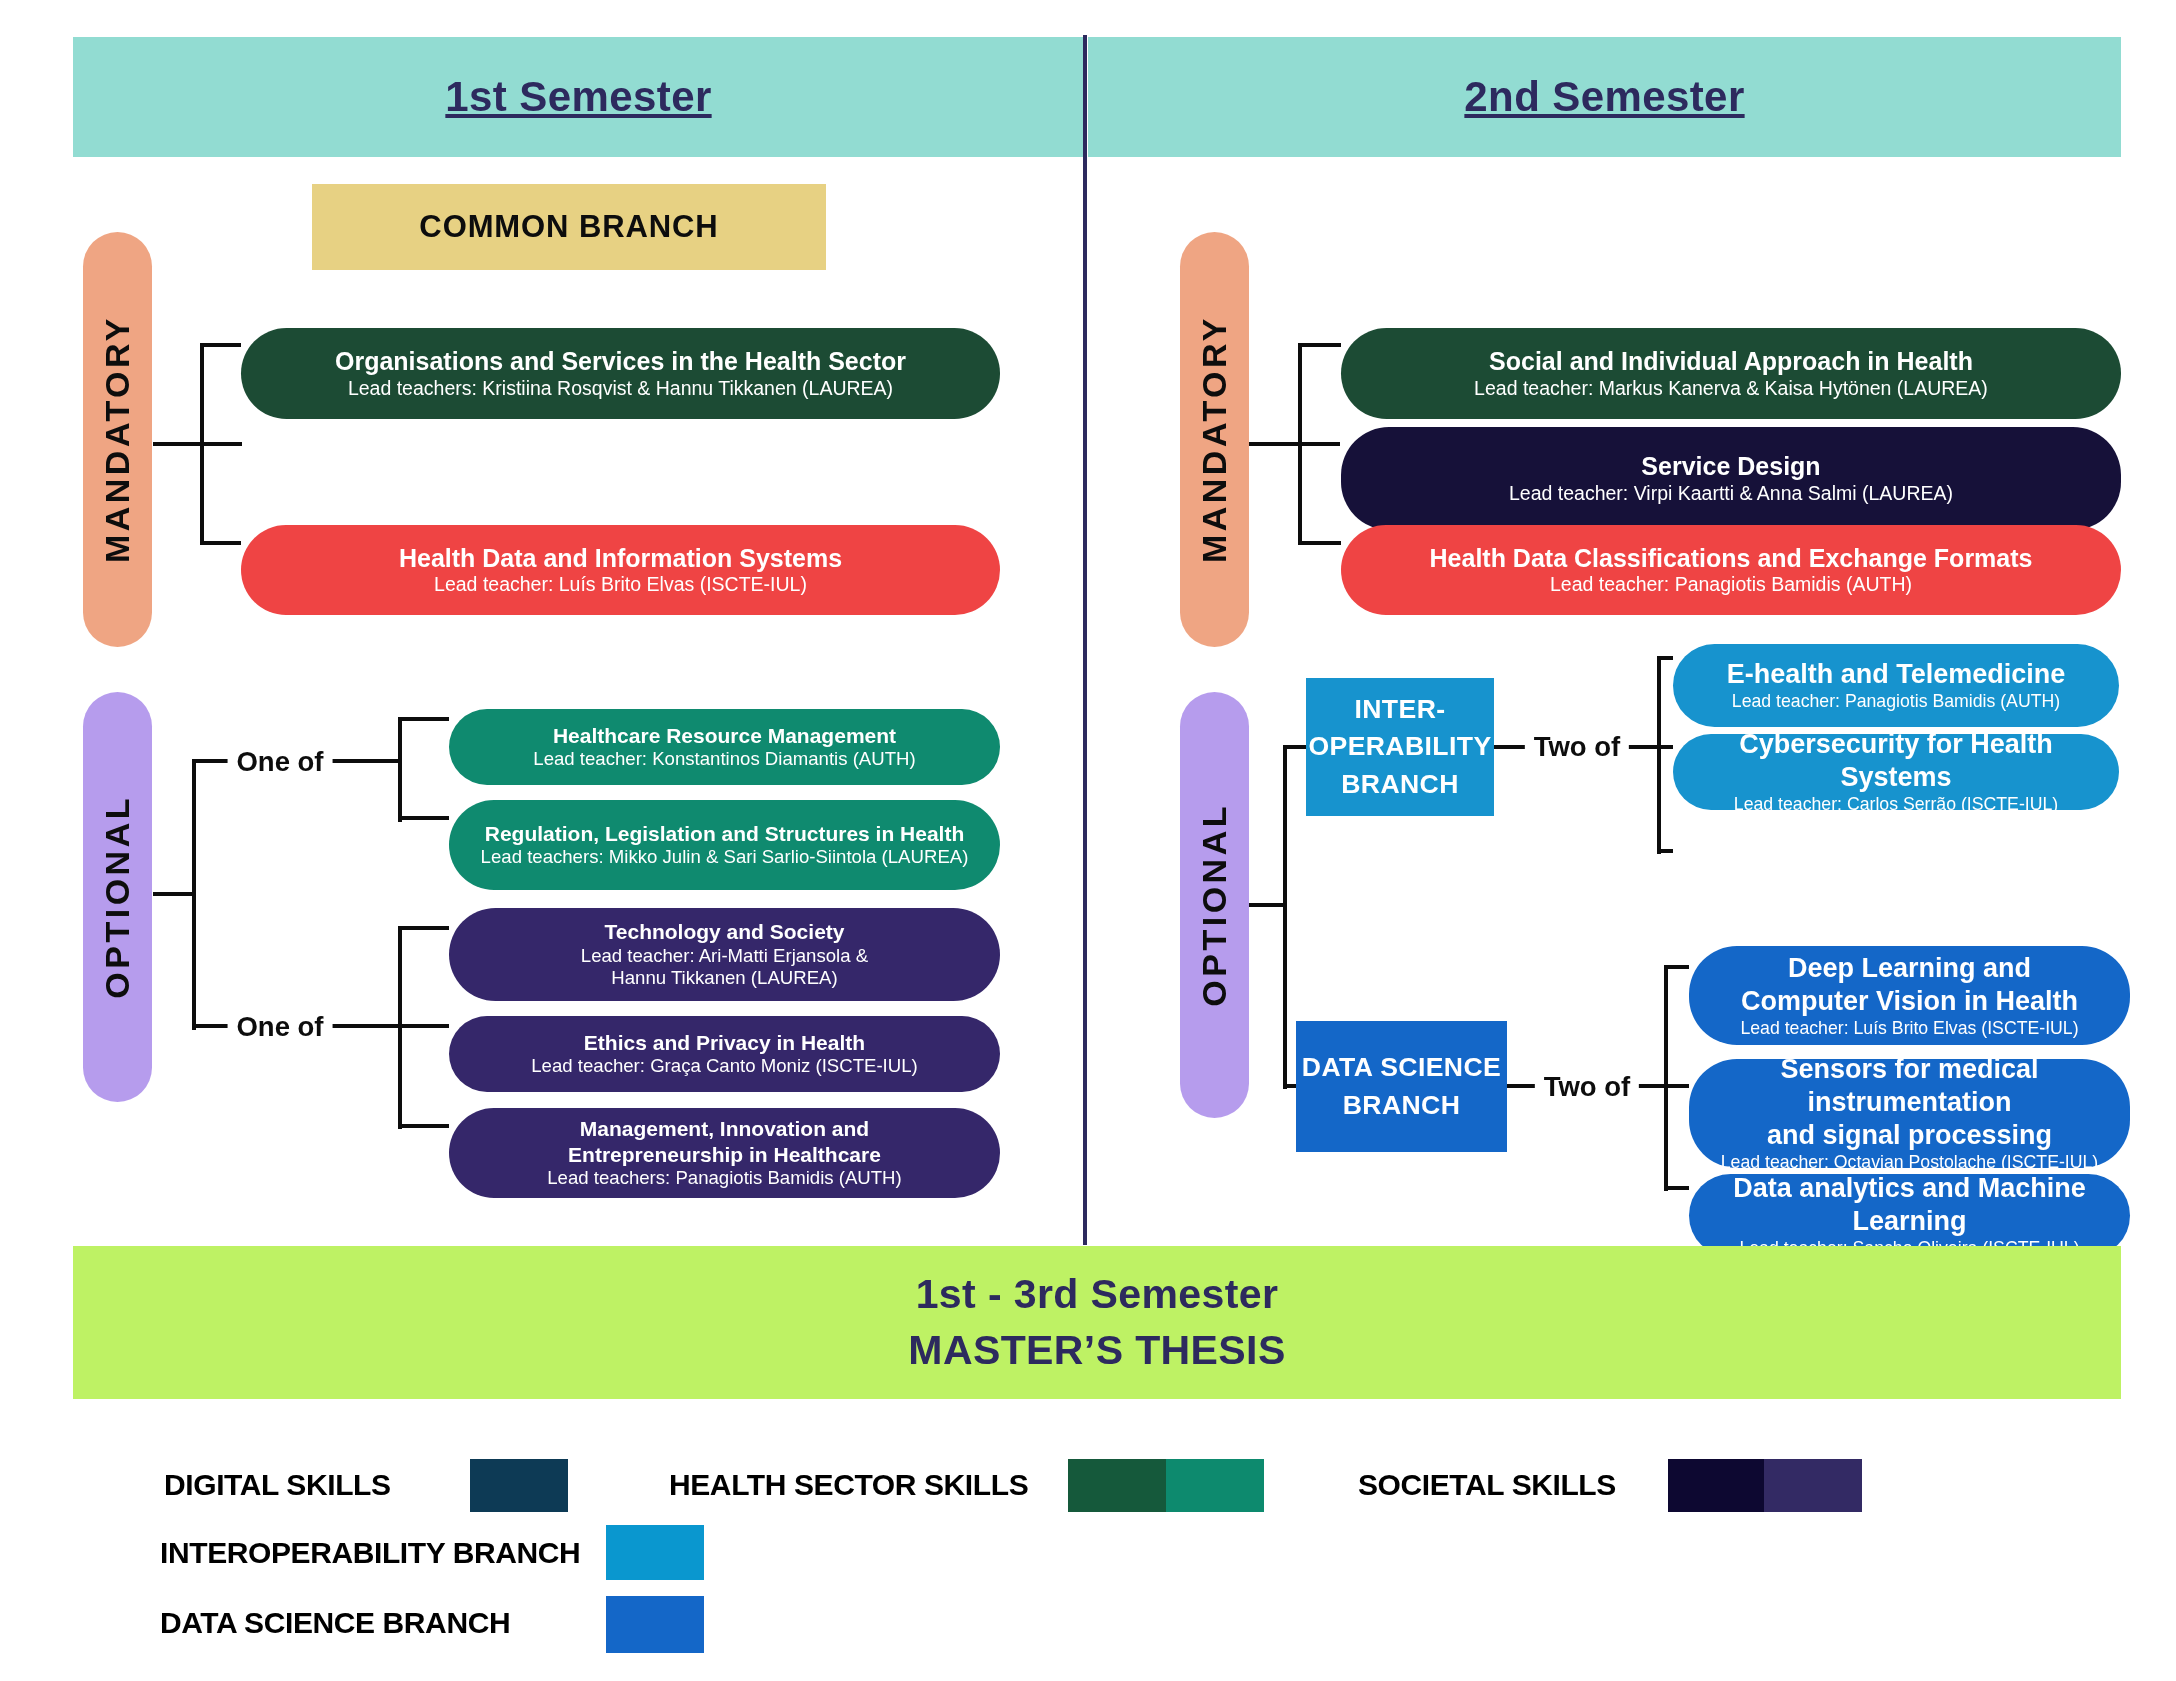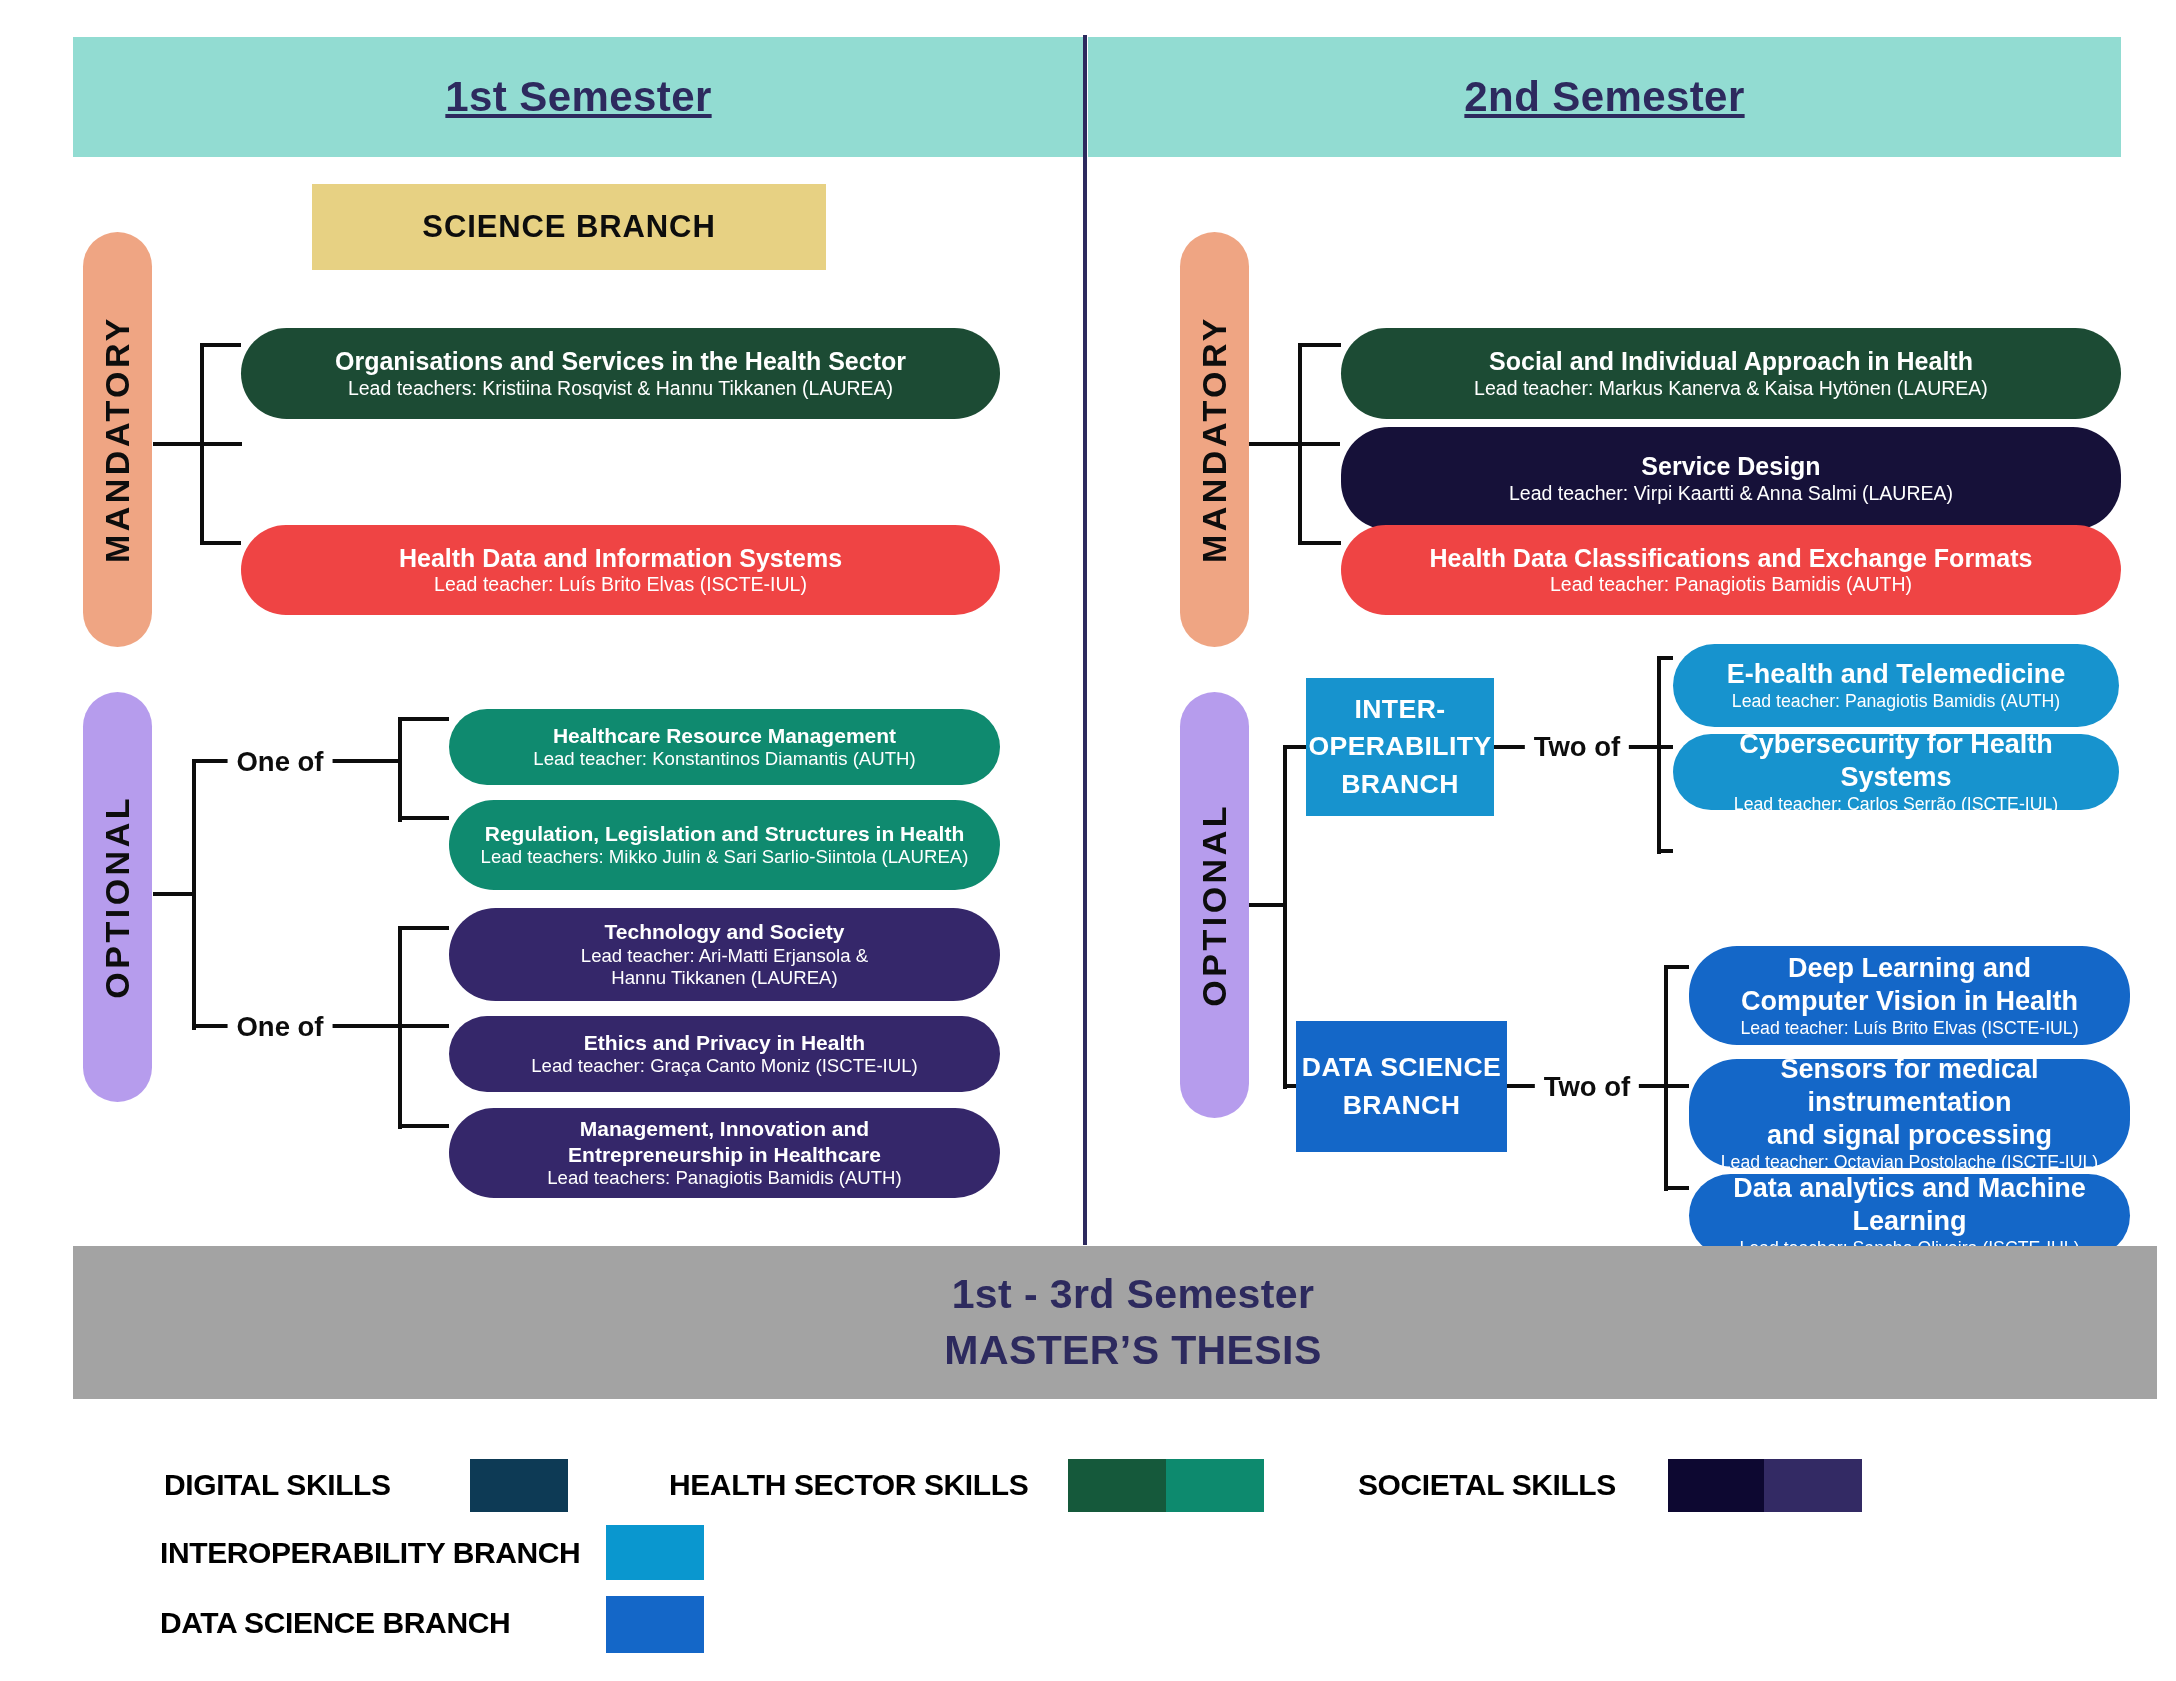--- a/index.html
+++ b/index.html
@@ -39,41 +39,41 @@
   .bg-blue{background:#1467c8;}
 
   
   .branch-box{position:absolute;color:#ffffff;display:flex;align-items:center;justify-content:center;text-align:center;font-size:26.6px;font-weight:700;line-height:1.4;white-space:pre-line;letter-spacing:0.4px;}
 
   
   .line{position:absolute;background:#0d0d0d;}
   .connector-label{position:absolute;transform:translate(-50%,-50%);background:#ffffff;padding:0 8.9px;font-size:27.5px;font-weight:700;color:#0d0d0d;white-space:nowrap;}
 
   
-  #thesis-bar{position:absolute;left:73px;top:1246px;width:2048px;height:153px;background:#a3a3a3;display:flex;flex-direction:column;align-items:center;justify-content:center;color:#2d2a5e;padding-left:36px;}
+  #thesis-bar{position:absolute;left:73px;top:1246px;width:2048px;height:153px;background:#bef264;display:flex;flex-direction:column;align-items:center;justify-content:center;color:#2d2a5e;}
   #thesis-bar .thesis-line{font-size:41px;font-weight:700;line-height:1.35;letter-spacing:0.4px;}
 
   
   .legend-label{position:absolute;transform:translateY(-50%);font-size:30px;font-weight:700;color:#000000;letter-spacing:-0.4px;white-space:nowrap;}
   .legend-swatch{position:absolute;}
 </style>
 </head>
 <body>
 
 <div id="canvas">
 
   <div class="sem-header" style="left:73px;width:1011px;">
     <span class="sem-title">1st Semester</span>
   </div>
   <div class="sem-header" style="left:1088px;width:1033px;">
     <span class="sem-title">2nd Semester</span>
   </div>
   <div id="divider"></div>
 
-  <div id="common-branch">SCIENCE BRANCH</div>
+  <div id="common-branch">COMMON BRANCH</div>
 
   <div class="cat-pill mandatory" style="left:83px;top:232px;height:415px;">
     <span class="cat-label">MANDATORY</span>
   </div>
 
   <div class="line" style="left:153px;top:442px;width:89px;height:4.4px;"></div>
   <div class="line" style="left:200px;top:343px;width:4.4px;height:202px;"></div>
   <div class="line" style="left:200px;top:343px;width:41px;height:4.4px;"></div>
   <div class="line" style="left:200px;top:541px;width:41px;height:4.4px;"></div>
 

